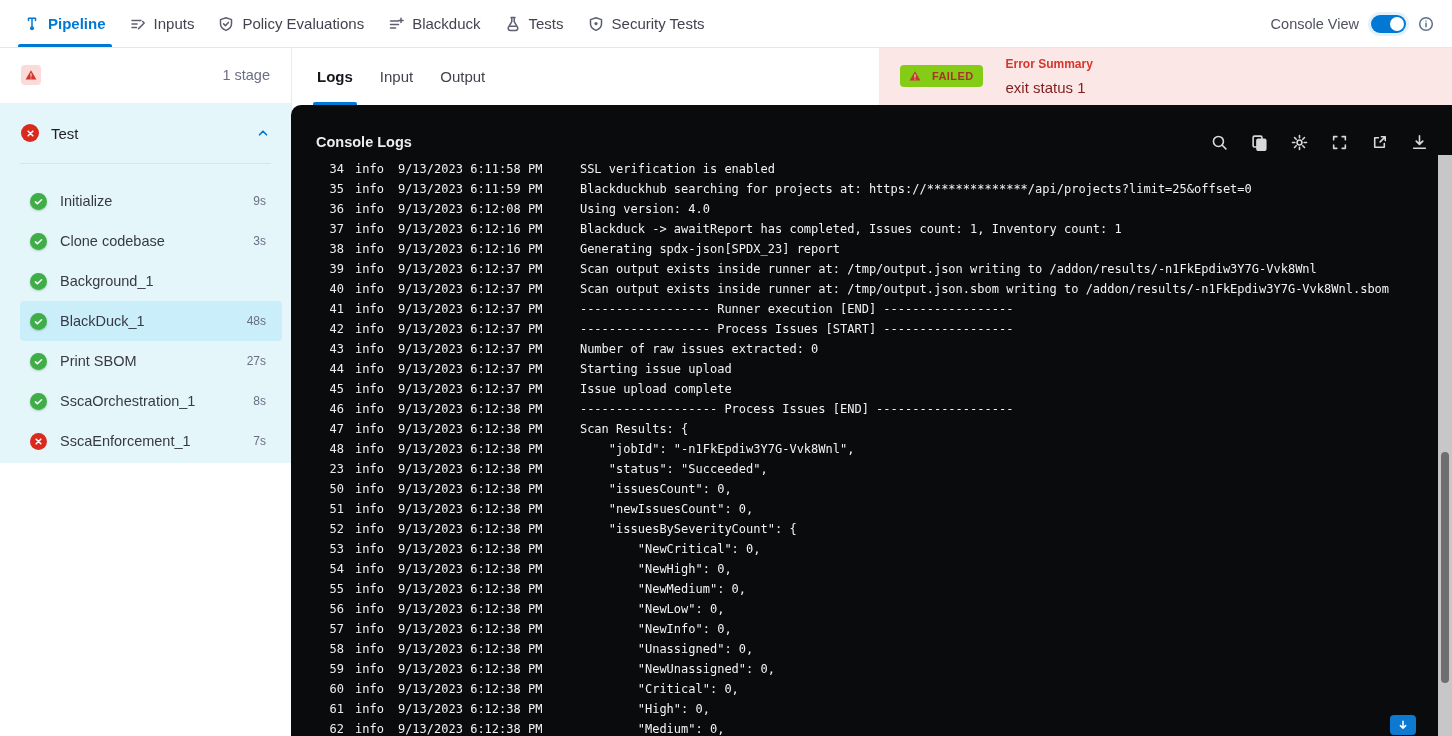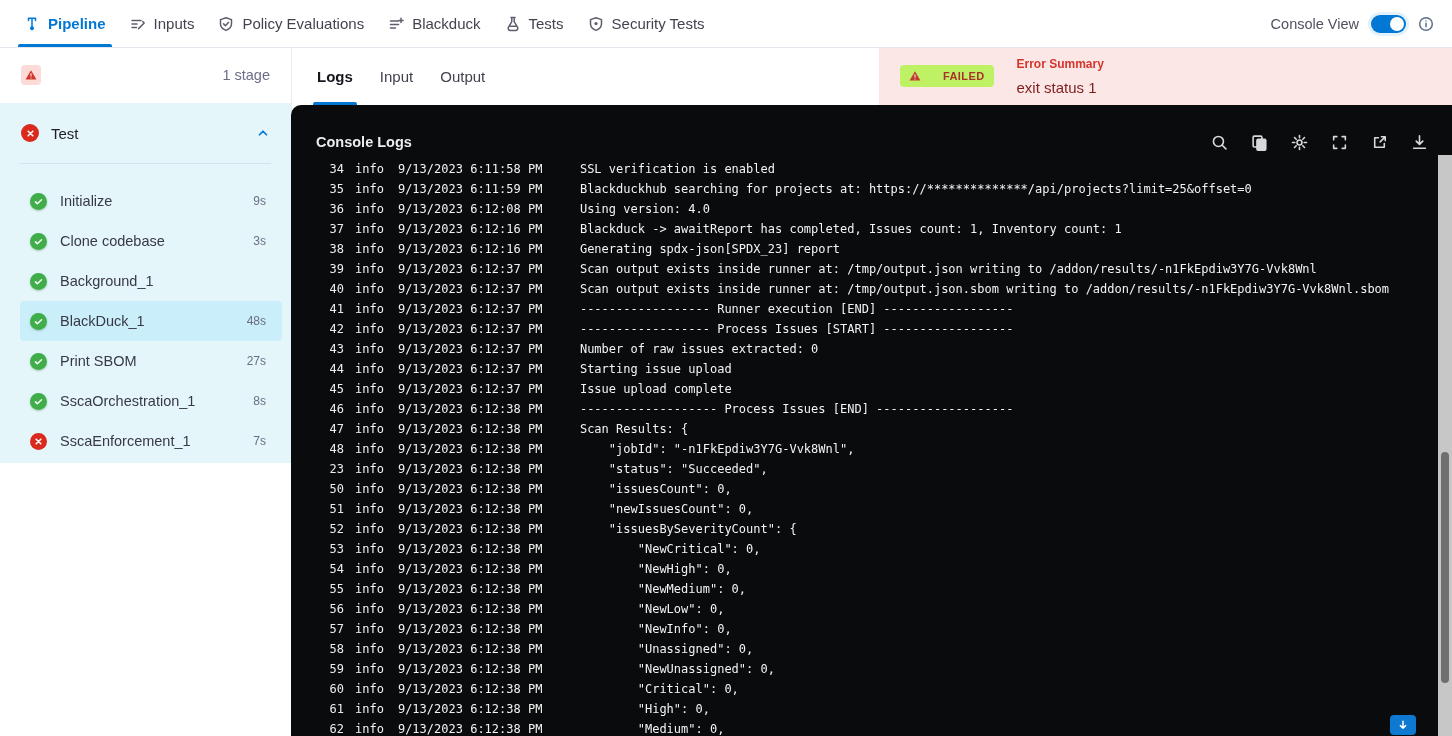--- a/index.html
+++ b/index.html
@@ -44,21 +44,21 @@
   .st-ic svg{width:11px;height:11px}
   .stage-row .st-ic{width:18px;height:18px;flex-basis:18px}
 
   
   .main-tabbar{position:absolute;left:292px;top:47px;right:0;height:58px;background:#fff;display:flex;align-items:stretch}
   .mtabs{display:flex;align-items:center;gap:27px;padding-left:25px}
   .mtab{font-size:15px;color:#42434f;position:relative;height:100%;display:flex;align-items:center;cursor:pointer}
   .mtab.active{font-weight:700;color:#16171d}
   .mtab.active::after{content:"";position:absolute;left:-4px;right:-4px;bottom:0;height:3px;background:#0278d5;border-radius:2px 2px 0 0}
   .error-panel{position:absolute;left:587px;right:0;top:0;bottom:0;background:#fbe7e6;display:flex;align-items:center;gap:23px;padding-left:21px}
-  .failed-badge{background:#bef264;border-radius:4px;height:22px;padding:0 9px;display:flex;align-items:center;gap:22px;
+  .failed-badge{background:#84cc16;border-radius:4px;height:22px;padding:0 9px;display:flex;align-items:center;gap:11px;
     font-size:11px;font-weight:700;color:#a8332b;letter-spacing:.4px}
   .failed-badge .ic{color:#c03a30}
   .err-title{font-size:12px;color:#d6352c;font-weight:600;margin-bottom:8px}
   .err-msg{font-size:15px;color:#7f1d1d}
 
   
   .console{position:absolute;left:291px;top:105px;right:0;bottom:0;background:#0a0b0d;border-radius:10px 0 0 0;overflow:hidden}
   .console-head{height:50px;display:flex;align-items:center;justify-content:space-between;padding:12px 24px 0 25px}
   .c-title{color:#ecedee;font-weight:700;font-size:14.5px}
   .c-icons{display:flex;align-items:center;gap:23px}

